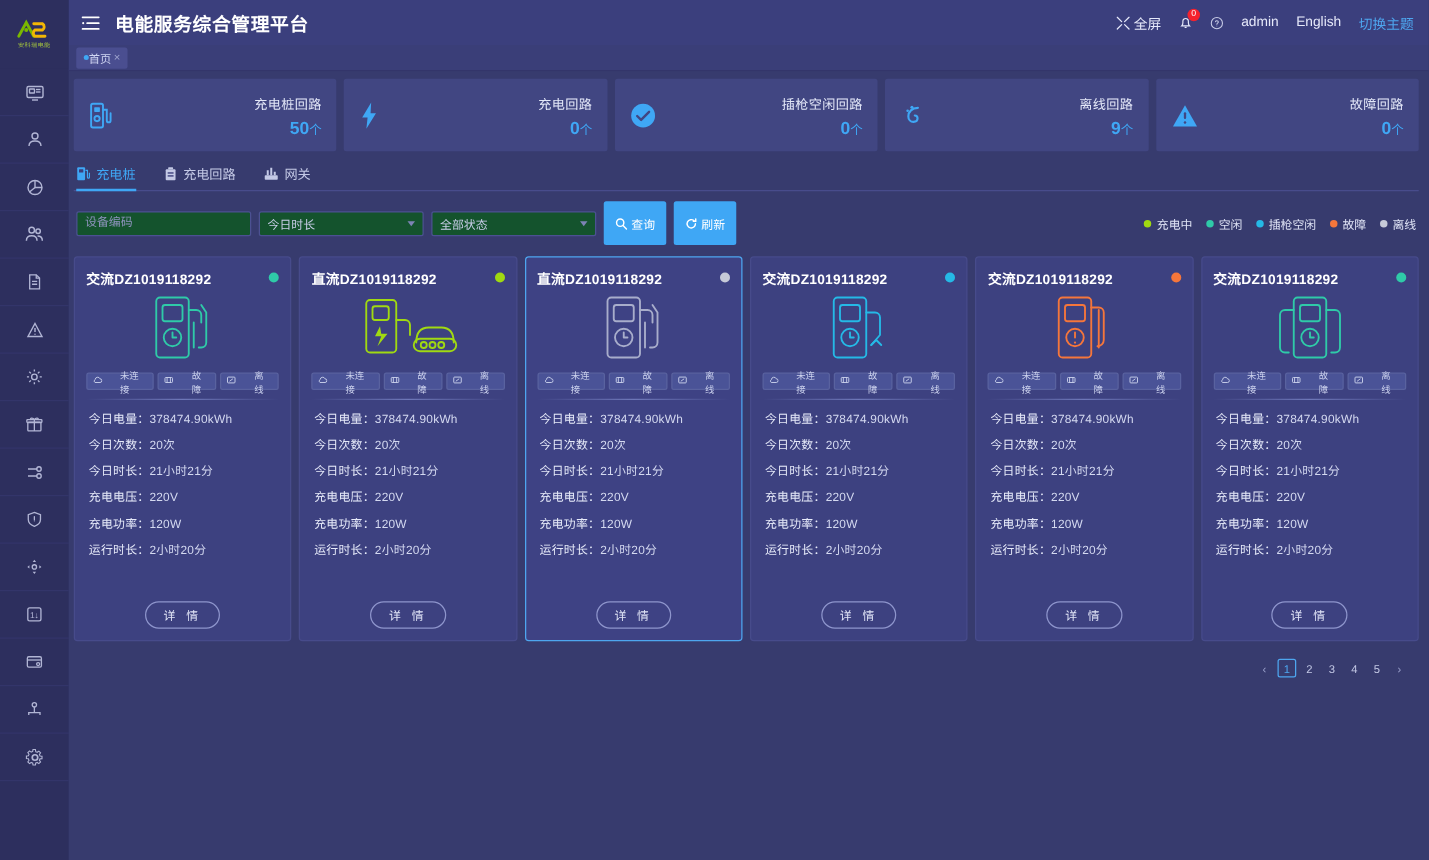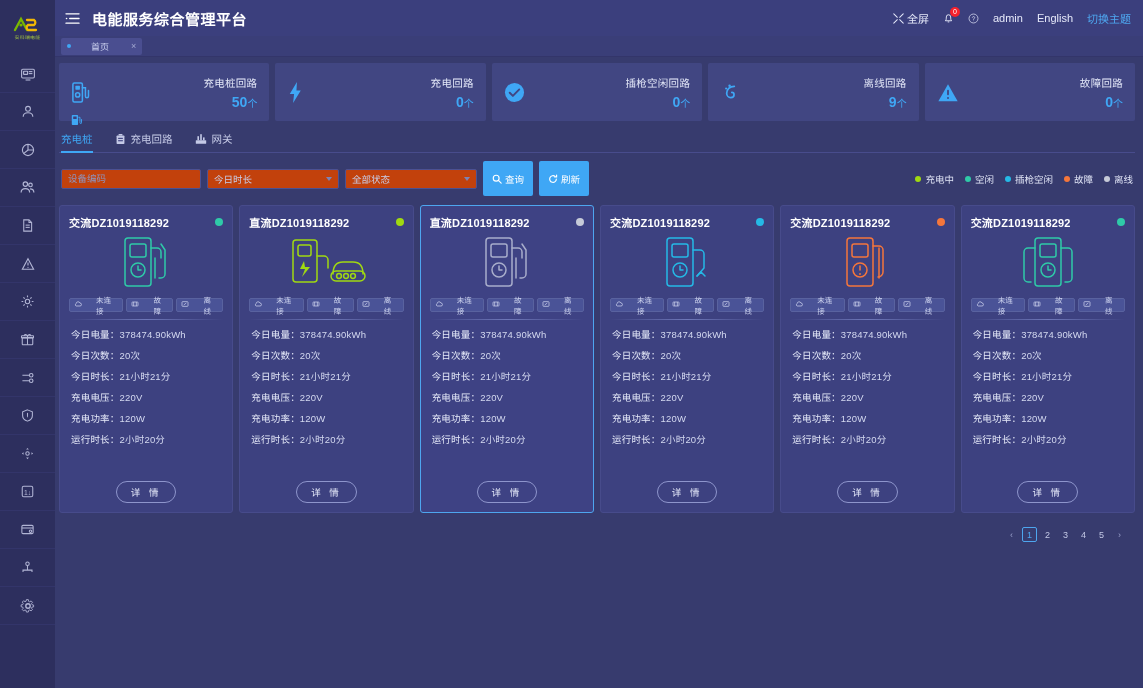--- a/index.html
+++ b/index.html
@@ -74,21 +74,21 @@
 
   
   .tabstrip {
     height: 21px; background: #3a3e78;
     display: flex; align-items: center;
     padding-left: 6px;
     flex: 0 0 21px;
     border-bottom: 1px solid #33356a;
   }
   .crumb-tab {
-    display: flex; align-items: center; gap: 20px;
+    display: flex; align-items: center; gap: 0;
     background: #4a4e90;
     color: #cfd5f2; font-size: 9px;
     padding: 2px 6px; border-radius: 2px;
     cursor: pointer;
   }
   .crumb-dot { width: 4px; height: 4px; border-radius: 50%; background: #3fa7f5; }
   .crumb-close { font-size: 9px; opacity: .65; margin-left: 2px; cursor: pointer; }
 
   
   .content { flex: 1; background: #373b6e; padding: 6px 8px 0 4px; overflow: hidden; }
@@ -115,26 +115,26 @@
     padding: 0 2px;
     height: 25px;
   }
   .tab {
     display: flex; align-items: center; gap: 5px;
     font-size: 10.5px; color: #c4c9e6;
     padding-bottom: 5px; cursor: pointer;
     border-bottom: 2px solid transparent;
     margin-bottom: -1px;
   }
-  .tab.active { color: #3fa7f5; border-bottom-color: #3fa7f5; flex-direction: column; }
+  .tab.active { color: #3fa7f5; border-bottom-color: #3fa7f5; }
 
   
   .filters { display: flex; align-items: center; gap: 6px; padding: 8px 2px 7px 2px; }
   .fld {
-    height: 20px; background: #c2410c;
+    height: 20px; background: #14532d;
     border: 1px solid #4c5192; border-radius: 2px;
     font-size: 9.5px; color: #c9cee9;
     padding: 0 6px;
     display: flex; align-items: center;
     font-family: Liberation Serif, serif;
   }
   .fld.input { width: 140px; }
   .fld.select { width: 132px; justify-content: space-between; cursor: pointer; }
   .fld.input::placeholder { color: #8e93bd; }
   input.fld { outline: none; }

